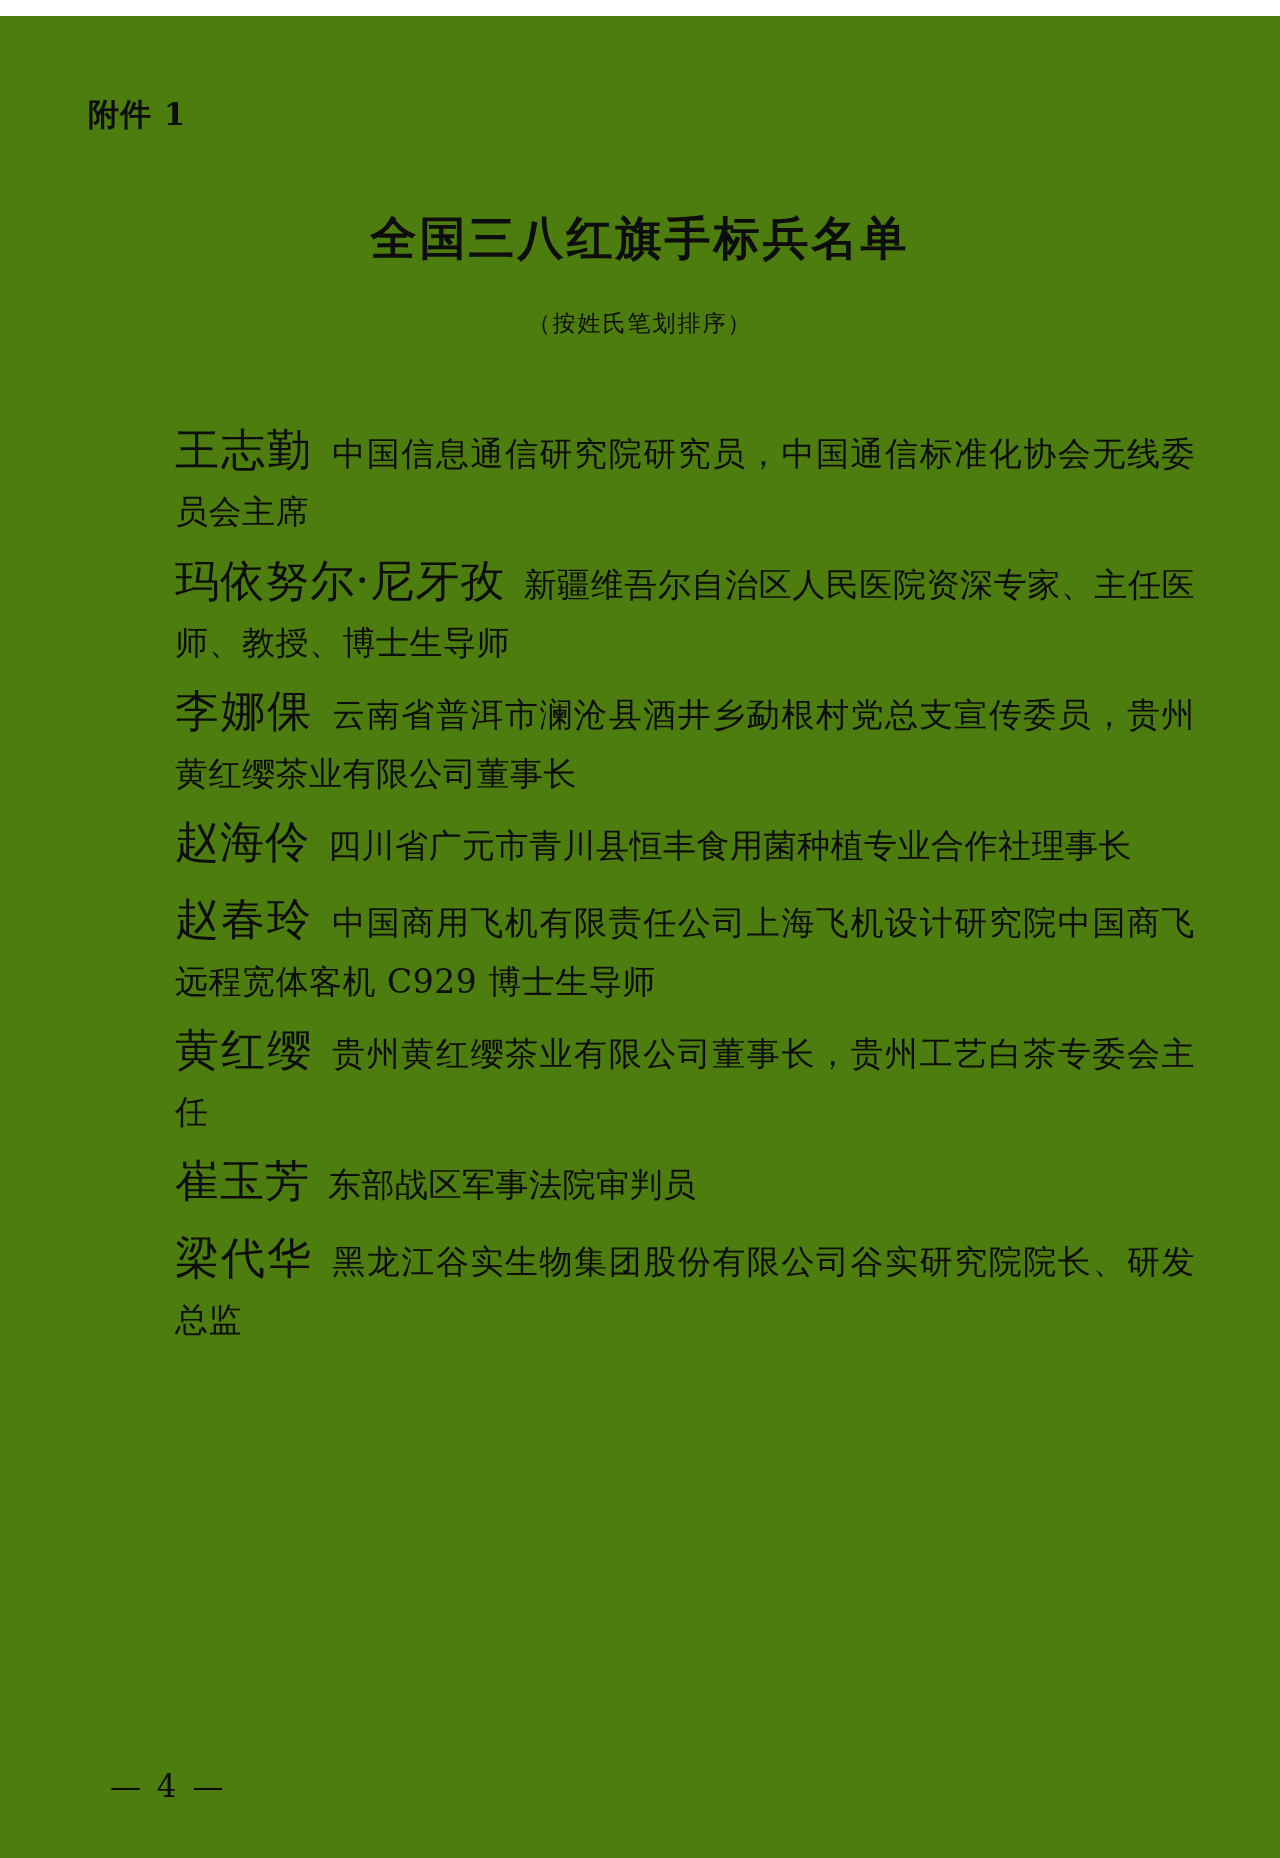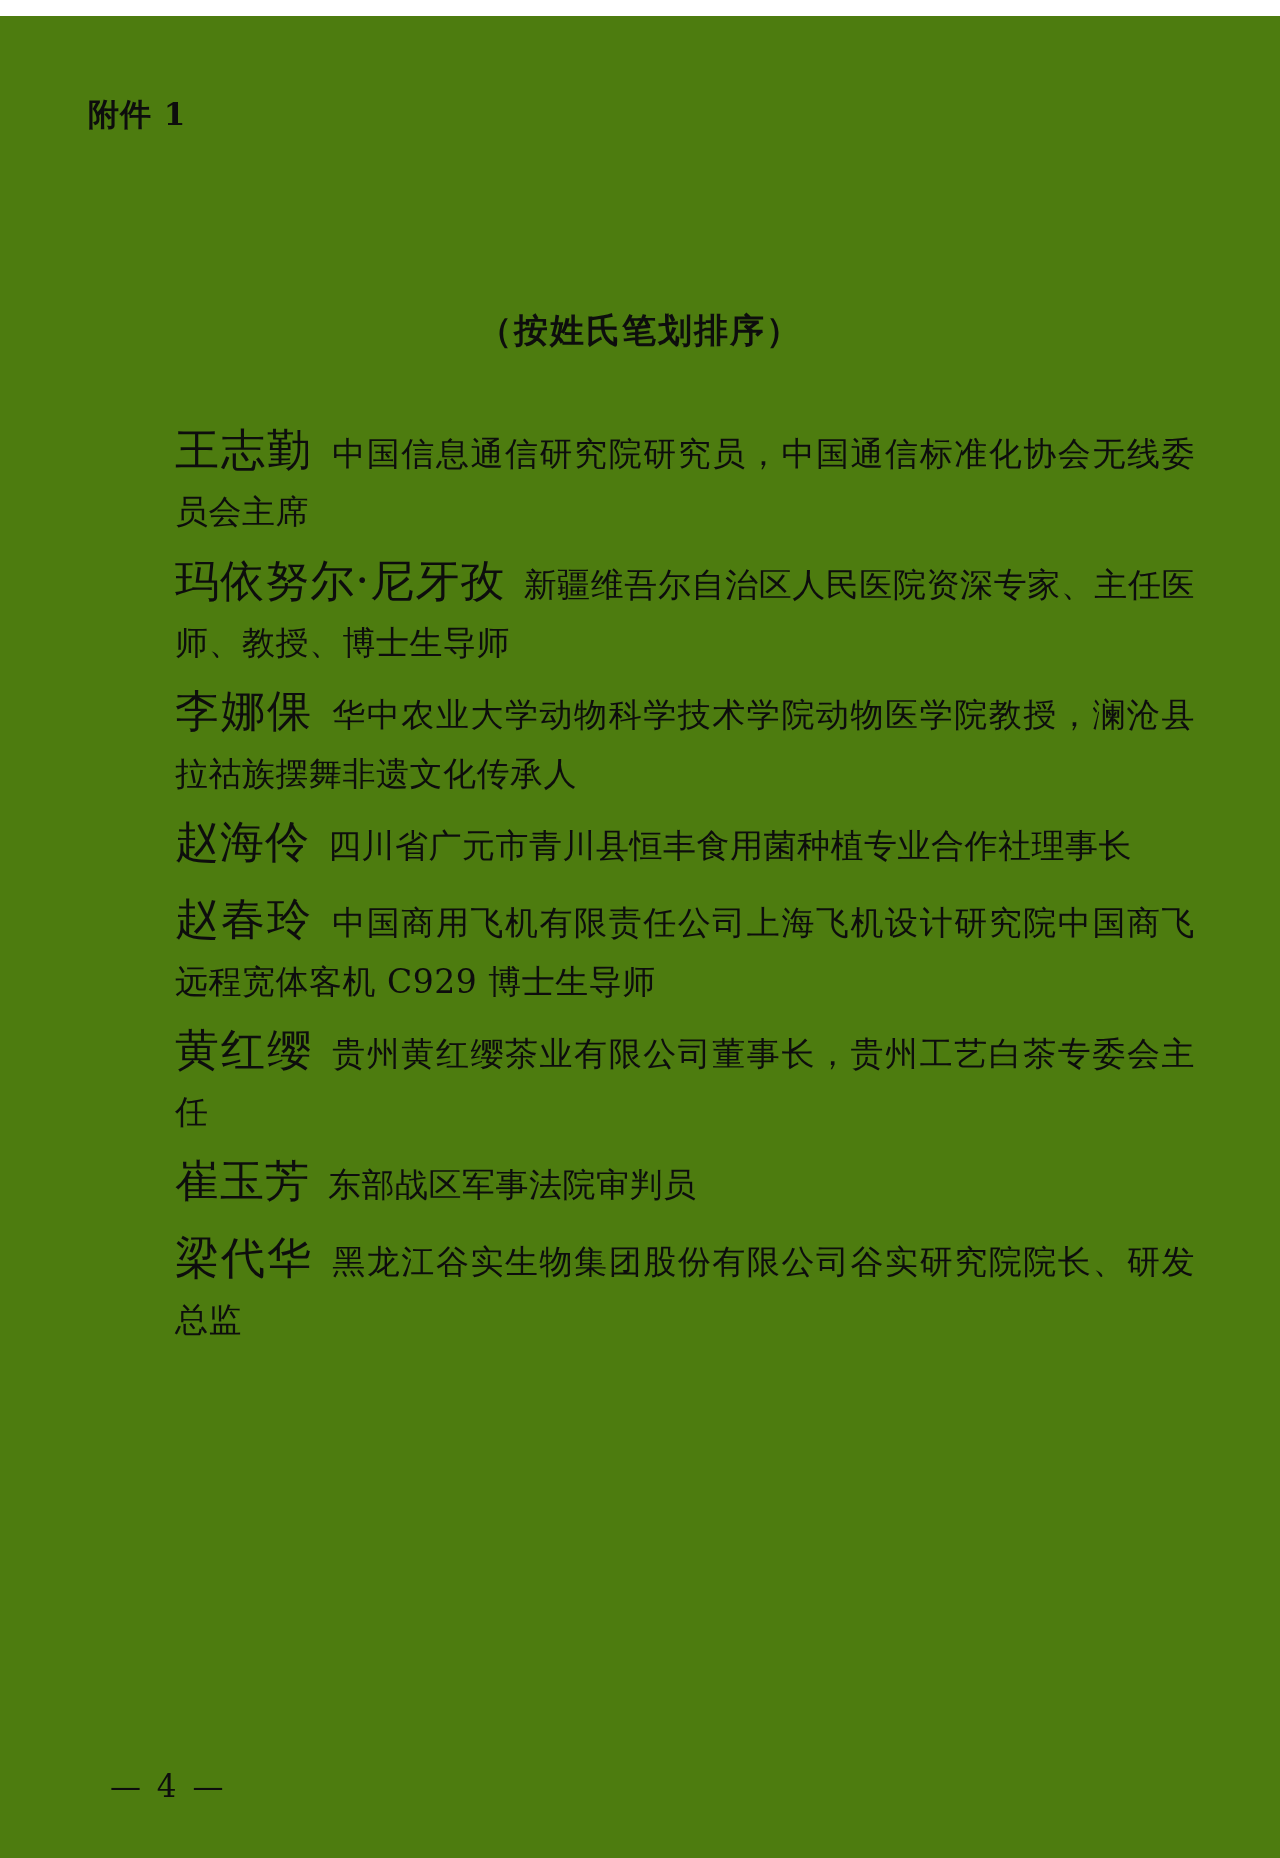--- a/index.html
+++ b/index.html
@@ -36,22 +36,22 @@
     font-weight: bold;
     letter-spacing: 3px;
     font-family: "DejaVu Serif", "Liberation Serif", serif;
   }
   .doc-subtitle {
     position: absolute;
     top: 292px;
     left: 0;
     width: 100%;
     text-align: center;
-    font-size: 34px;
-    font-weight: bold;
+    font-size: 23px;
+    font-weight: normal;
     letter-spacing: 2px;
     font-family: "DejaVu Serif", "Liberation Serif", serif;
   }
   .entries {
     position: absolute;
     top: 398px;
     left: 175px;
     width: 1020px;
   }
   .entry {
@@ -80,35 +80,36 @@
     font-family: "DejaVu Serif", "Liberation Serif", serif;
   }
 </style>
 </head>
 <body>
 
 <div class="page">
 
   <div class="attachment-label">附件 1</div>
 
+  <div class="doc-title">全国三八红旗手标兵名单</div>
 
   <div class="doc-subtitle">（按姓氏笔划排序）</div>
 
   <div class="entries">
 
     <div class="entry">
       <span class="nm">王志勤</span><span class="gap"></span><span>中国信息通信研究院研究员，中国通信标准化协会无线委员会主席</span>
     </div>
 
     <div class="entry">
       <span class="nm">玛依努尔·尼牙孜</span><span class="gap"></span><span>新疆维吾尔自治区人民医院资深专家、主任医师、教授、博士生导师</span>
     </div>
 
     <div class="entry">
-      <span class="nm">李娜倮</span><span class="gap"></span><span>华中农业大学动物科学技术学院动物医学院教授，澜沧县拉祜族摆舞非遗文化传承人</span>
+      <span class="nm">李娜倮</span><span class="gap"></span><span>云南省普洱市澜沧县酒井乡勐根村党总支宣传委员，贵州黄红缨茶业有限公司董事长</span>
     </div>
 
 
 
     <div class="entry">
       <span class="nm">赵海伶</span><span class="gap"></span><span>四川省广元市青川县恒丰食用菌种植专业合作社理事长</span>
     </div>
 
     <div class="entry">
       <span class="nm">赵春玲</span><span class="gap"></span><span>中国商用飞机有限责任公司上海飞机设计研究院中国商飞远程宽体客机 C929 博士生导师</span>

